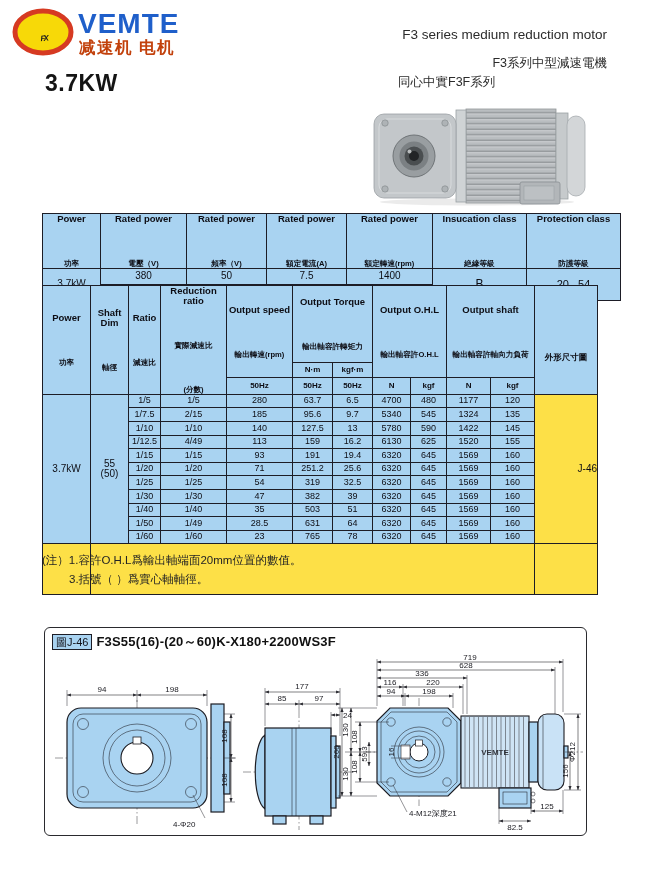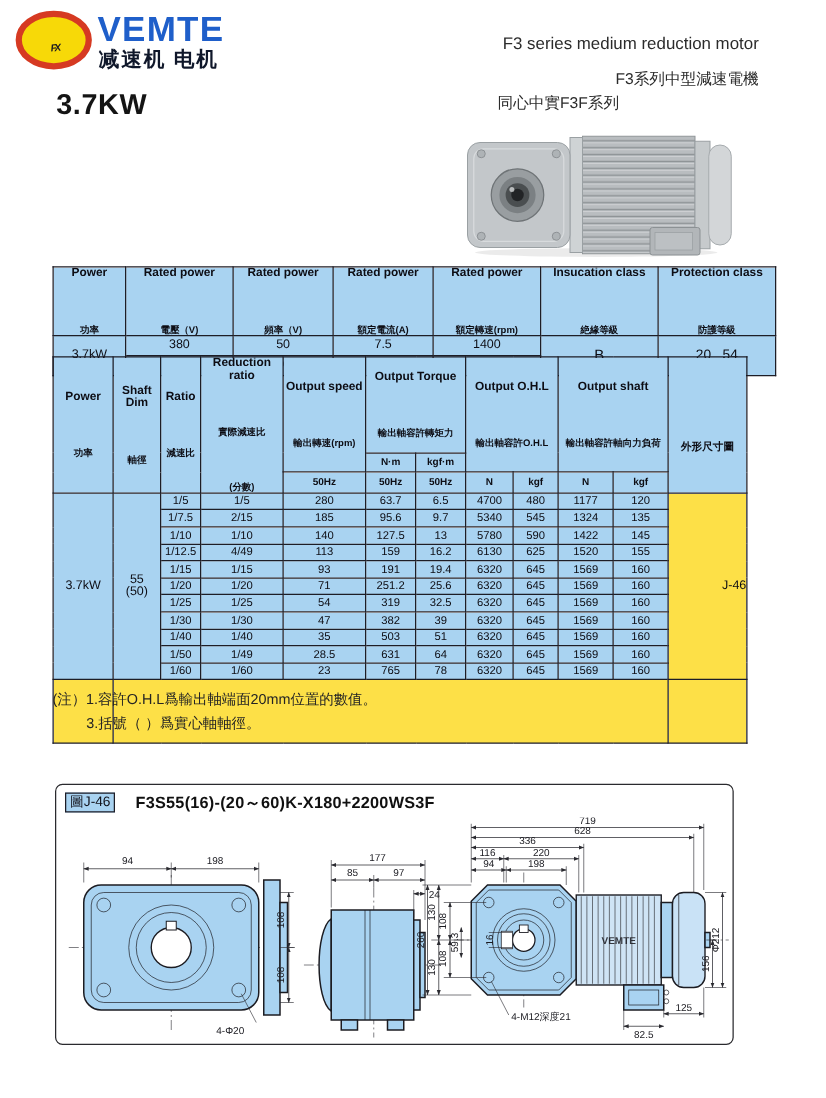--- a/index.html
+++ b/index.html
@@ -4,21 +4,21 @@
 <style>
   * { box-sizing: border-box; margin: 0; padding: 0; }
   html,body { background:#ffffff; }
   .page {
     position: relative; width: 661px; height: 878px; background: #fff;
     font-family: "Liberation Sans", sans-serif; overflow: hidden; color:#111;
   }
   
   .logo-wrap { position:absolute; left:12px; top:8px; }
   .brand { position:absolute; left:78px; top:8px; font-size:28px; font-weight:800; color:#1f5fca; letter-spacing:1px; }
-  .brand-sub { position:absolute; left:79px; top:37px; font-size:16.5px; font-weight:700; color:#0f172a; letter-spacing:1.5px; }
+  .brand-sub { position:absolute; left:79px; top:37px; font-size:16.5px; font-weight:700; color:#c2410c; letter-spacing:1.5px; }
   .title-en { position:absolute; right:54px; top:27px; font-size:13.5px; color:#2b2b2b; }
   .title-zh { position:absolute; right:54px; top:55px; font-size:12.5px; color:#2b2b2b; }
   .series   { position:absolute; left:398px; top:74px; font-size:12.5px; color:#2b2b2b; }
   .power-head { position:absolute; left:45px; top:70px; font-size:23px; font-weight:bold; color:#141414; letter-spacing:0.5px; }
   .motor-photo { position:absolute; left:372px; top:106px; }
 
   
   table.spec { position:absolute; border-collapse:collapse; table-layout:fixed; border:1.5px solid #1d1d26; }
   .spec th, .spec td {
     border:1px solid #1d1d26; background:#a9d3f1; text-align:center; vertical-align:middle;
@@ -43,21 +43,21 @@
   #t2 tr.band td { height:51px; }
 
   
   .notes { position:absolute; left:42px; top:551px; font-size:11.5px; line-height:18.5px; color:#242424; }
   .notes .indent { padding-left:27px; }
 
   
   .frame { position:absolute; left:44px; top:627px; width:543px; height:209px; border:1.5px solid #2a2a2e; border-radius:6px; }
   .frame-title { position:absolute; left:7px; top:5px; display:flex; align-items:center; gap:4px; }
   .ref-chip { background:#a9d3f1; border:1px solid #1d1d26; font-size:11px; line-height:14px; padding:0 3px; color:#101018; }
-  .model { font-size:13px; font-weight:bold; color:#101010; letter-spacing:0.2px;margin-left:12px; }
+  .model { font-size:13px; font-weight:bold; color:#101010; letter-spacing:0.2px; }
   .sv-front { position:absolute; left:8px;  top:50px; }
   .sv-side  { position:absolute; left:198px; top:52px; }
   .sv-plan  { position:absolute; left:288px; top:26px; }
 
   svg text { font-family:"Liberation Sans", sans-serif; font-size:8px; fill:#1a1a20; }
   .dimt { text-anchor:middle; }
   .part  { fill:#a9d3f1; stroke:#1c1c22; stroke-width:1.2; }
   .partl { fill:#c9e2f6; stroke:#1c1c22; stroke-width:1.1; }
   .thin  { fill:none; stroke:#1c1c22; stroke-width:0.55; }
   .cl  { stroke:#46464c; stroke-width:0.55; stroke-dasharray:8 2.5 1.5 2.5; fill:none; }

